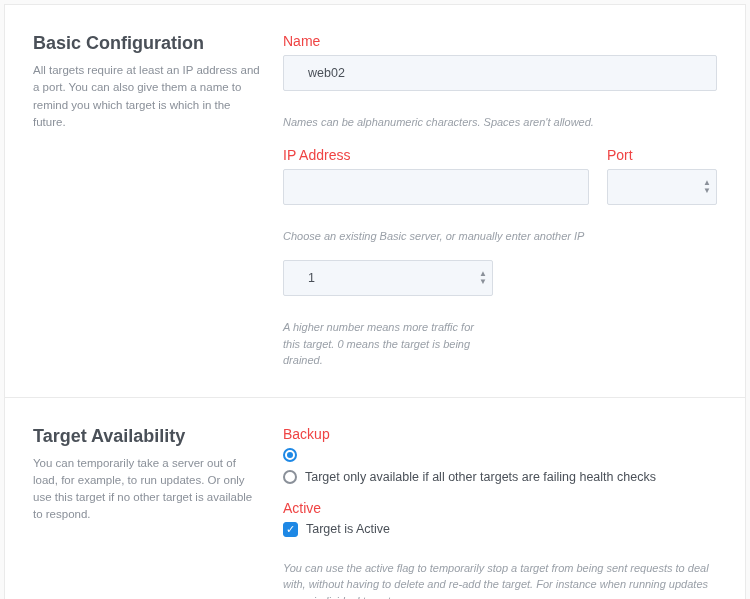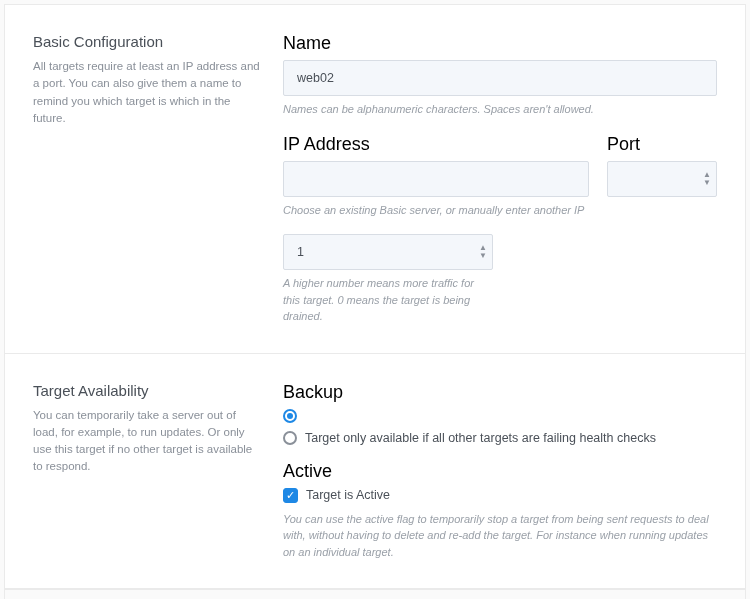--- a/index.html
+++ b/index.html
@@ -17,55 +17,55 @@
       padding: 28px;
       border-bottom: 1px solid #eaeaea;
       display: flex;
       gap: 20px;
     }
     .section:last-of-type { border-bottom: none; }
     .sidebar {
       flex: 0 0 230px;
     }
     .sidebar h3 {
-      font-size: 15px;
-      font-weight: 400;
+      font-size: 18px;
+      font-weight: 700;
       color: #4a5058;
       margin-bottom: 8px;
     }
     .sidebar p {
       font-size: 11.5px;
       color: #8a9099;
       line-height: 1.5;
     }
     .form-area {
       flex: 1;
     }
     .field { margin-bottom: 16px; }
     .field:last-child { margin-bottom: 0; }
     .label {
-      font-size: 18px;
-      color: #000000;
+      font-size: 14px;
+      color: #ef4444;
       margin-bottom: 6px;
       display: block;
     }
     .input {
       width: 100%;
-      padding: 10px 13px;
+      padding: 10px 24px;
       border: 1px solid #d8dde4;
       background: #f4f7fb;
       font-size: 12.5px;
       color: #4a5058;
       border-radius: 2px;
     }
     .helper {
       font-size: 11px;
       color: #9aa0a8;
       font-style: italic;
-      margin-top: 5px;
+      margin-top: 23px;
       line-height: 1.5;
     }
     .row { display: flex; gap: 18px; }
     .row .field { flex: 1; }
     .row .field.narrow { flex: 0 0 110px; }
     .spinner-wrap { position: relative; width: 210px; }
     .spinner-wrap .input { padding-right: 24px; }
     .spin-btns {
       position: absolute;
       right: 6px; top: 50%;

